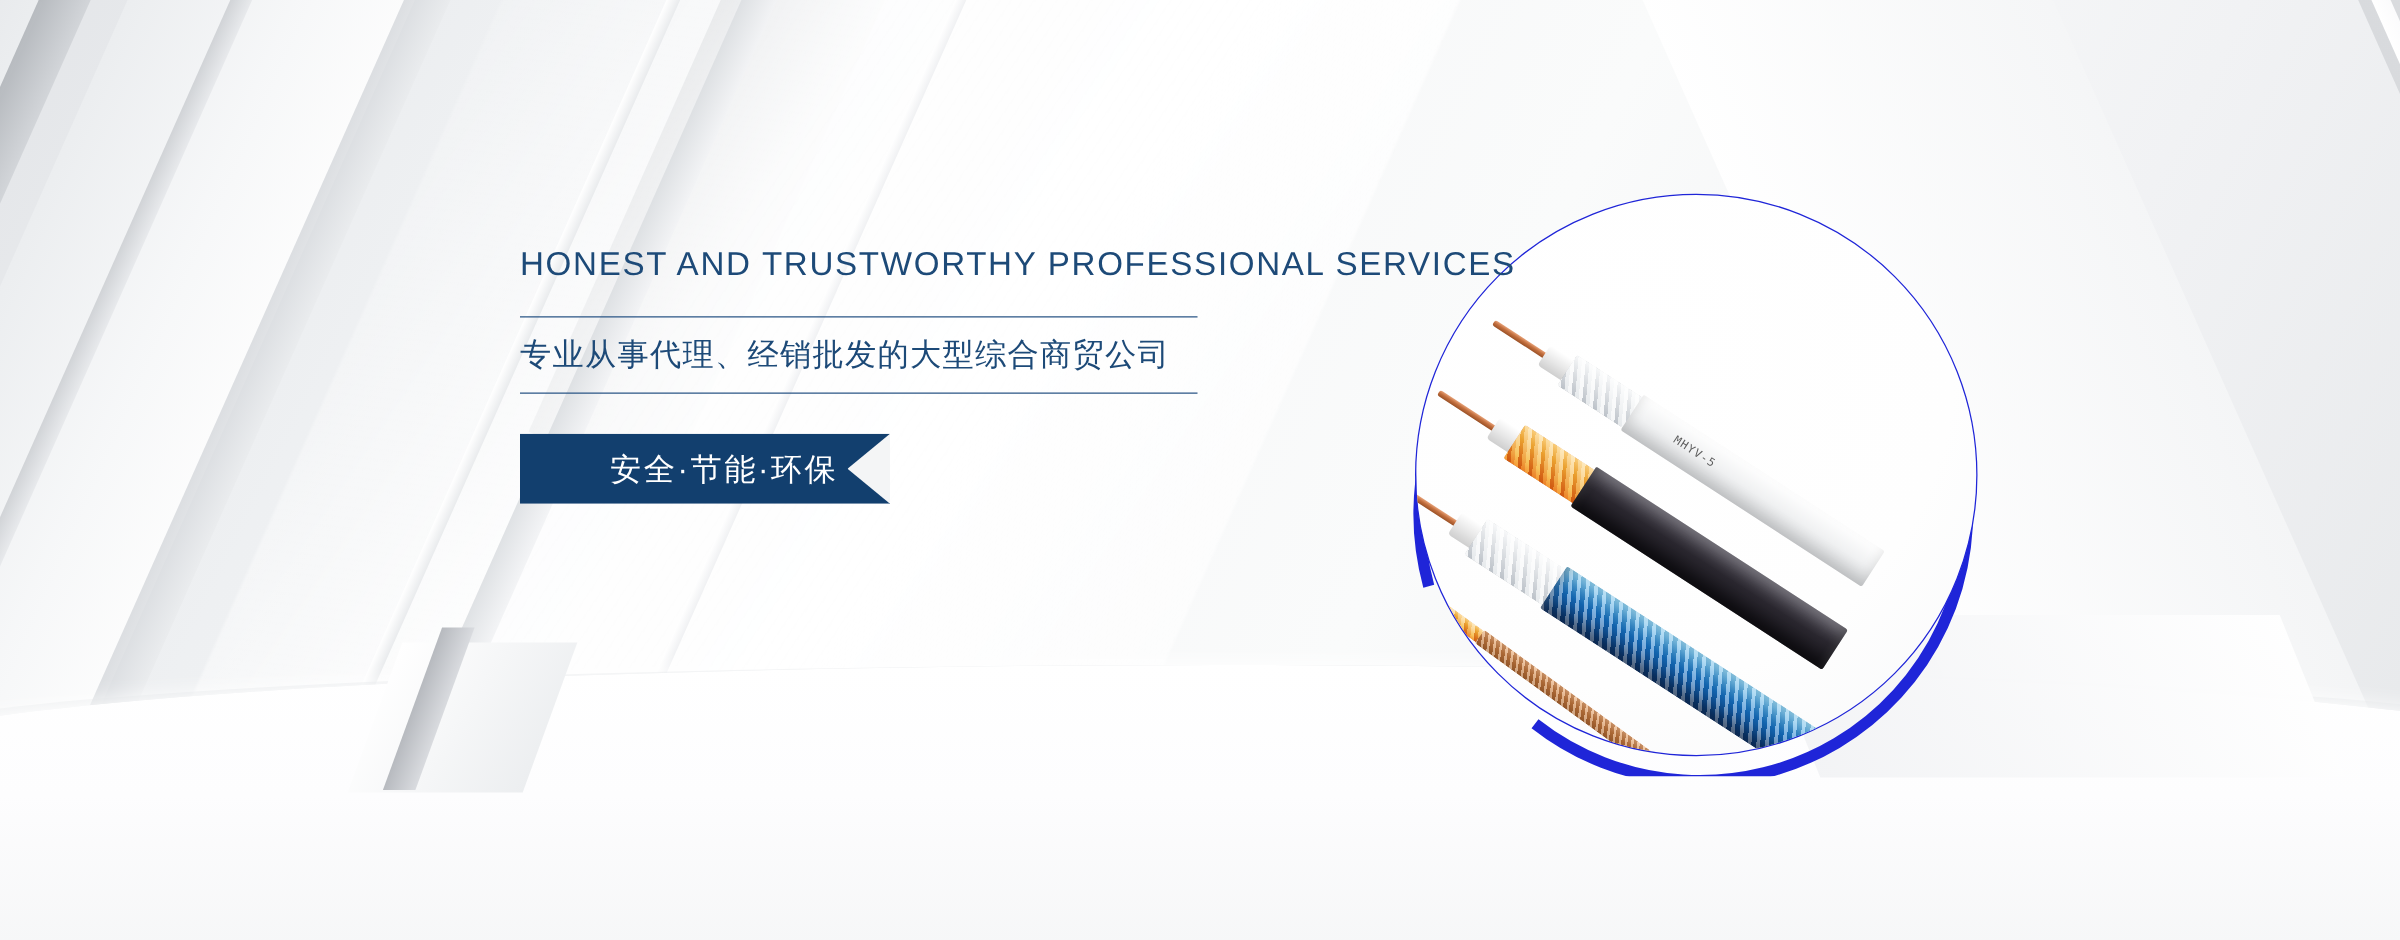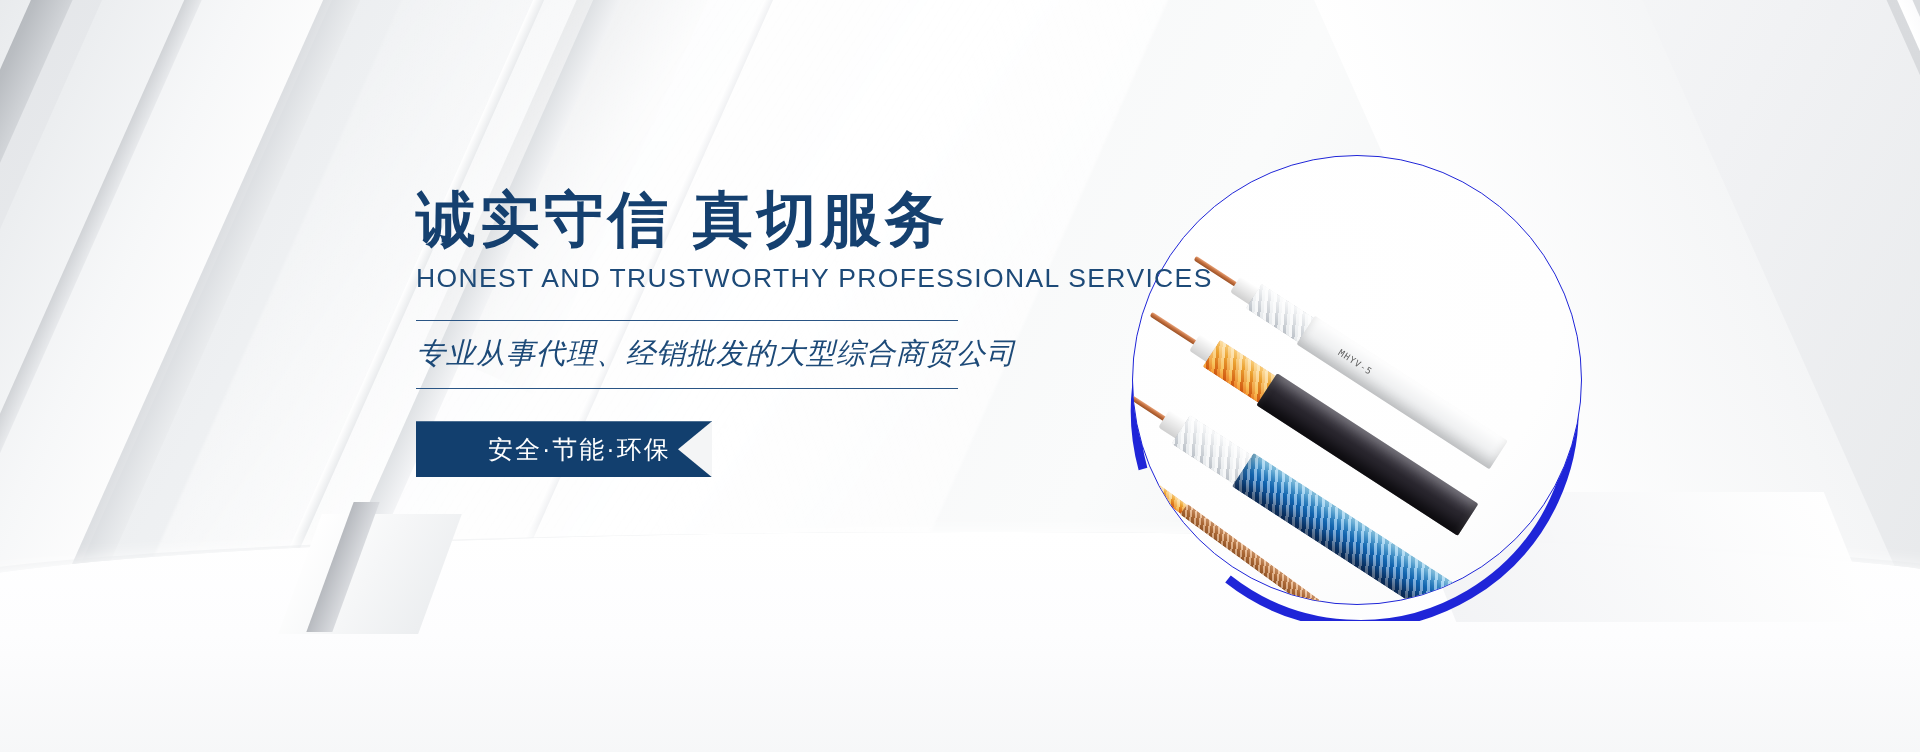--- a/index.html
+++ b/index.html
@@ -131,26 +131,25 @@
     white-space:nowrap;
   }
   .rule-box{
     margin-top:26px;
     width:542px;
     border-top:1.6px solid #2a5585;
     border-bottom:1.6px solid #2a5585;
     padding:13px 0 14px 0;
   }
   .desc{
-    font-size:29px;
+    font-size:25px;
     letter-spacing:1px;
     color:#1d4a78;
     text-align:left;
     white-space:nowrap;
-    font-style:italic;
   }
   .ribbon{
     margin-top:32px;
     position:relative;
     width:296px; height:56px;
     background:#123f6e;
     display:flex; align-items:center;
     clip-path:polygon(0 0,100% 0,100% 100%,0 100%,0 0);
     padding-left:40px;
   }
@@ -254,21 +253,20 @@
 
   <div class="r4"></div>
 
   <div class="floor-edge"></div>
   <div class="floor"></div>
   <div class="foot-a"></div>
   <div class="foot-b"></div>
   <div class="foot-c"></div>
 
   <div class="copy">
-    <div class="headline">诚实守信 真切服务</div>
 
     <div class="subline">HONEST AND TRUSTWORTHY PROFESSIONAL SERVICES</div>
 
     <div class="rule-box">
       <div class="desc">专业从事代理、经销批发的大型综合商贸公司</div>
     </div>
 
     <div class="ribbon">
       <span class="ribbon-label">安全·节能·环保</span>
     </div>

